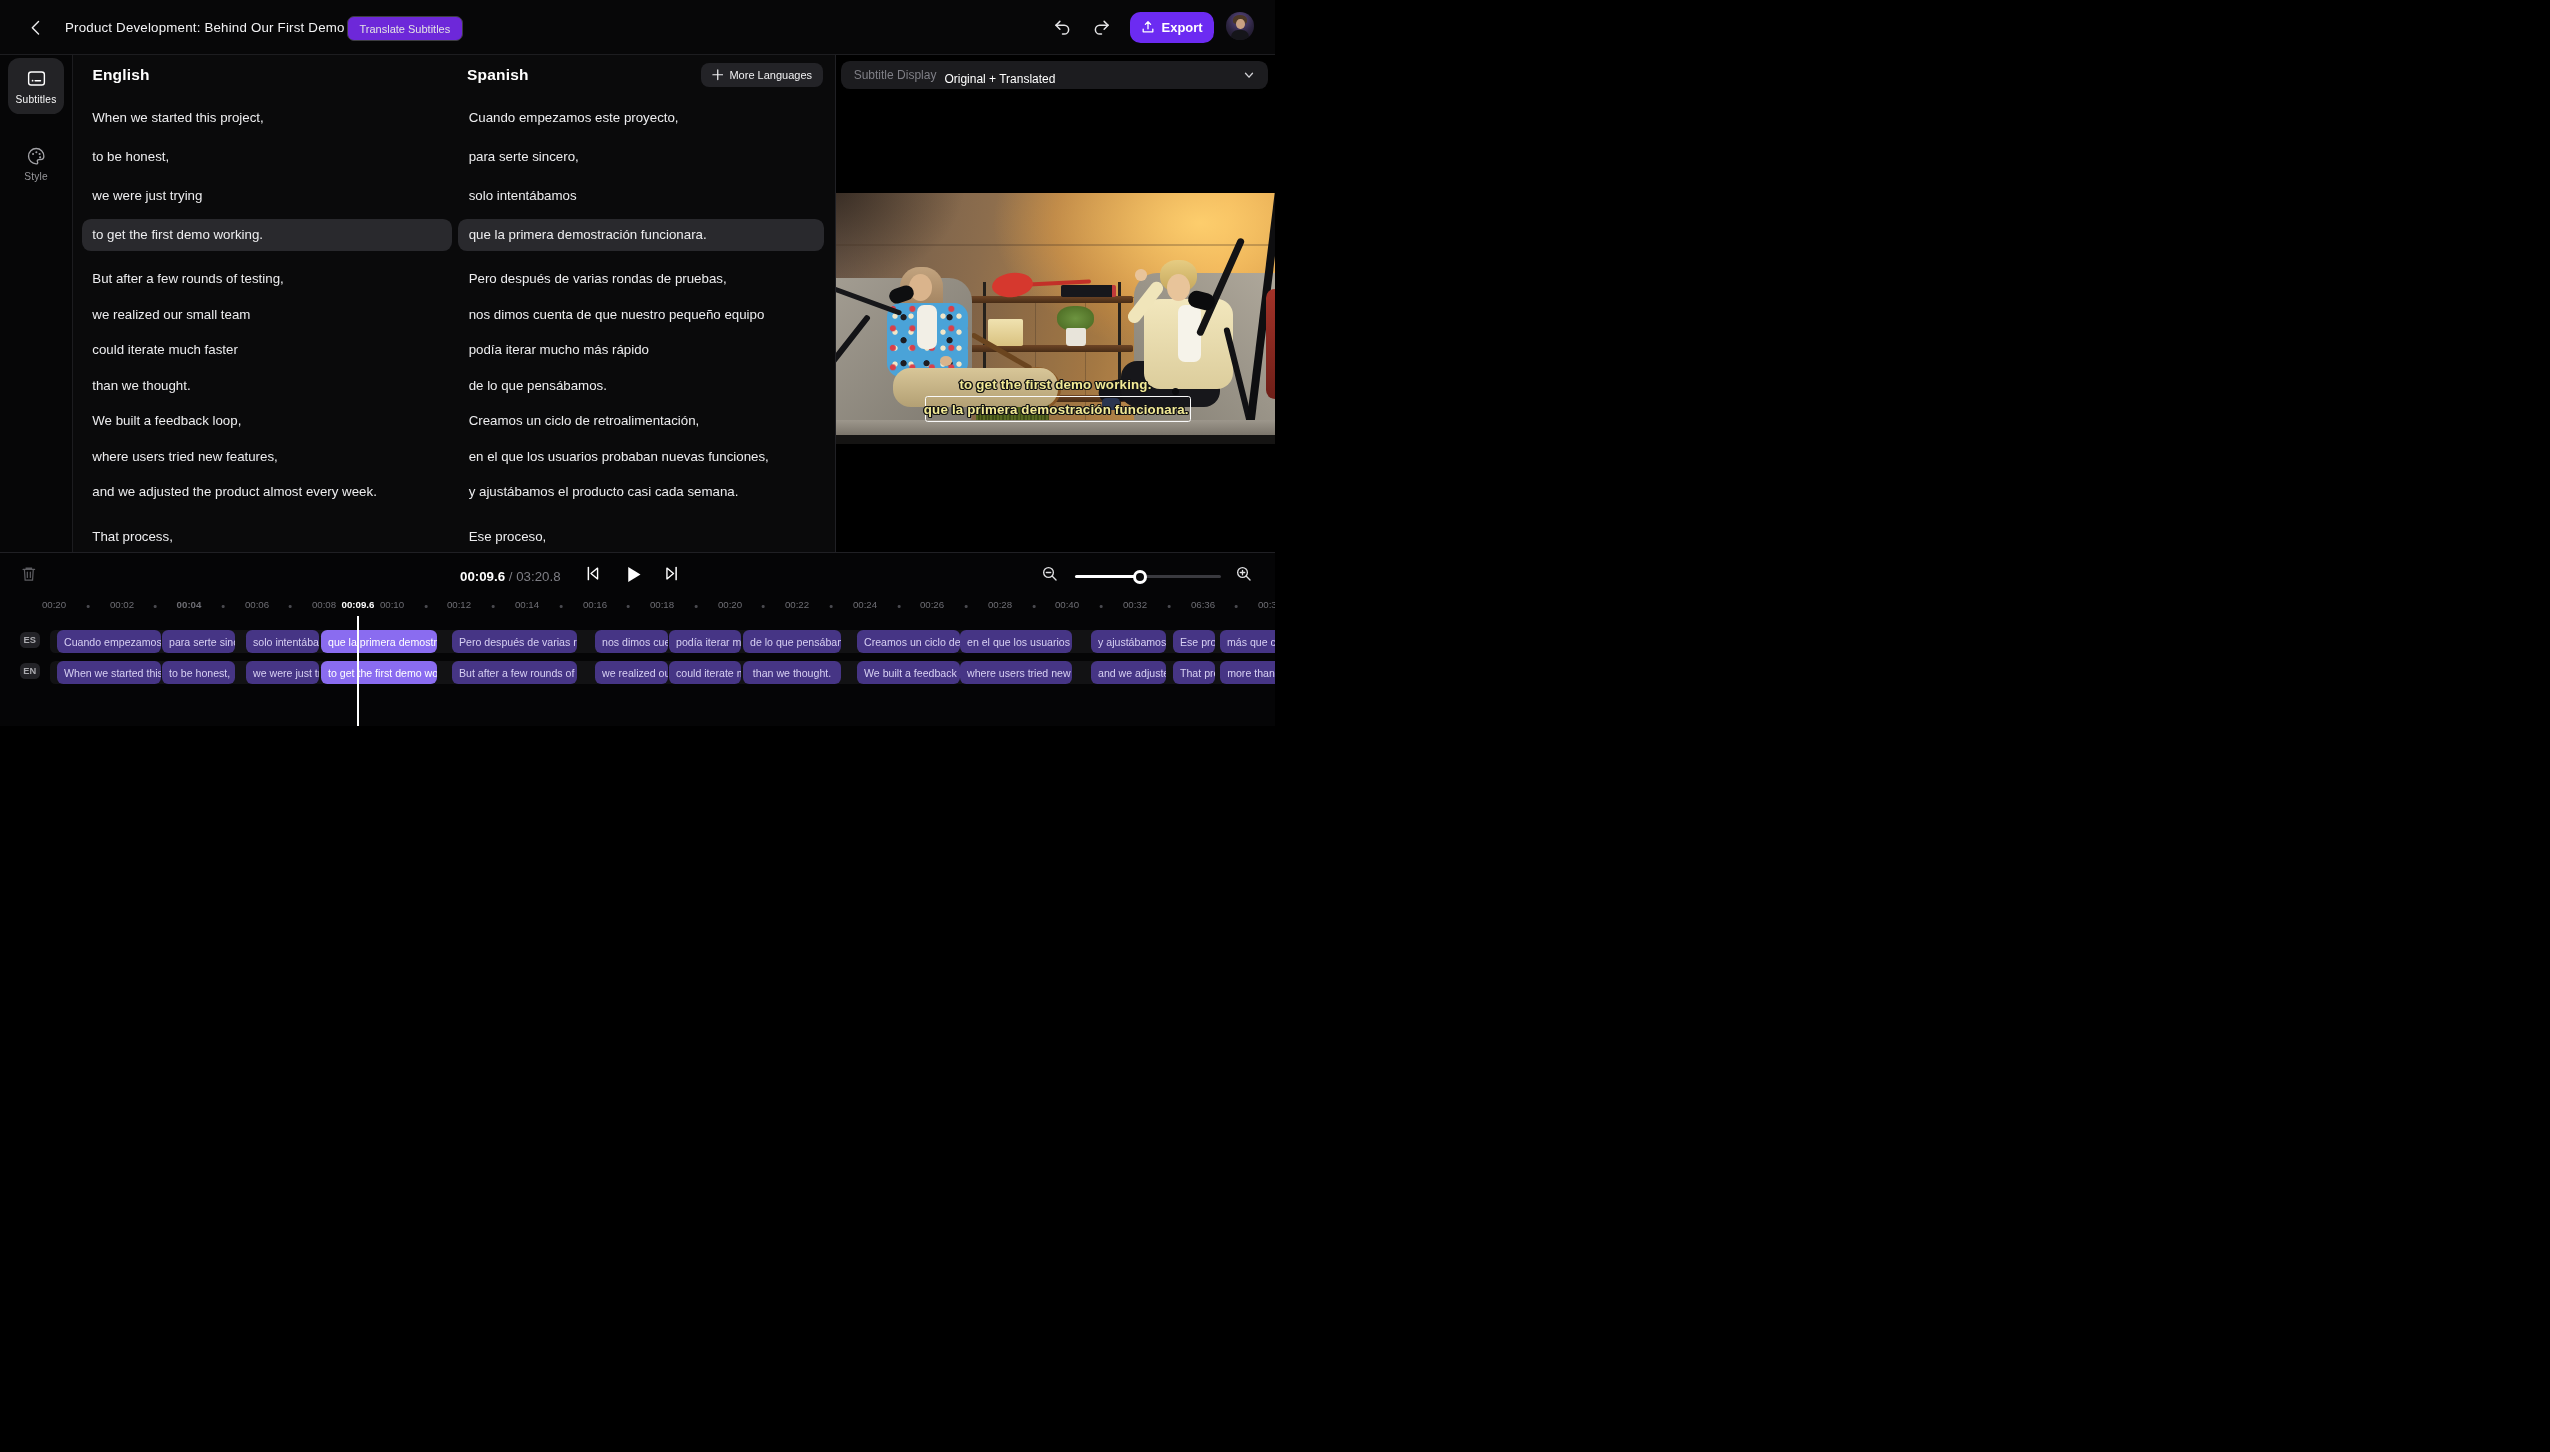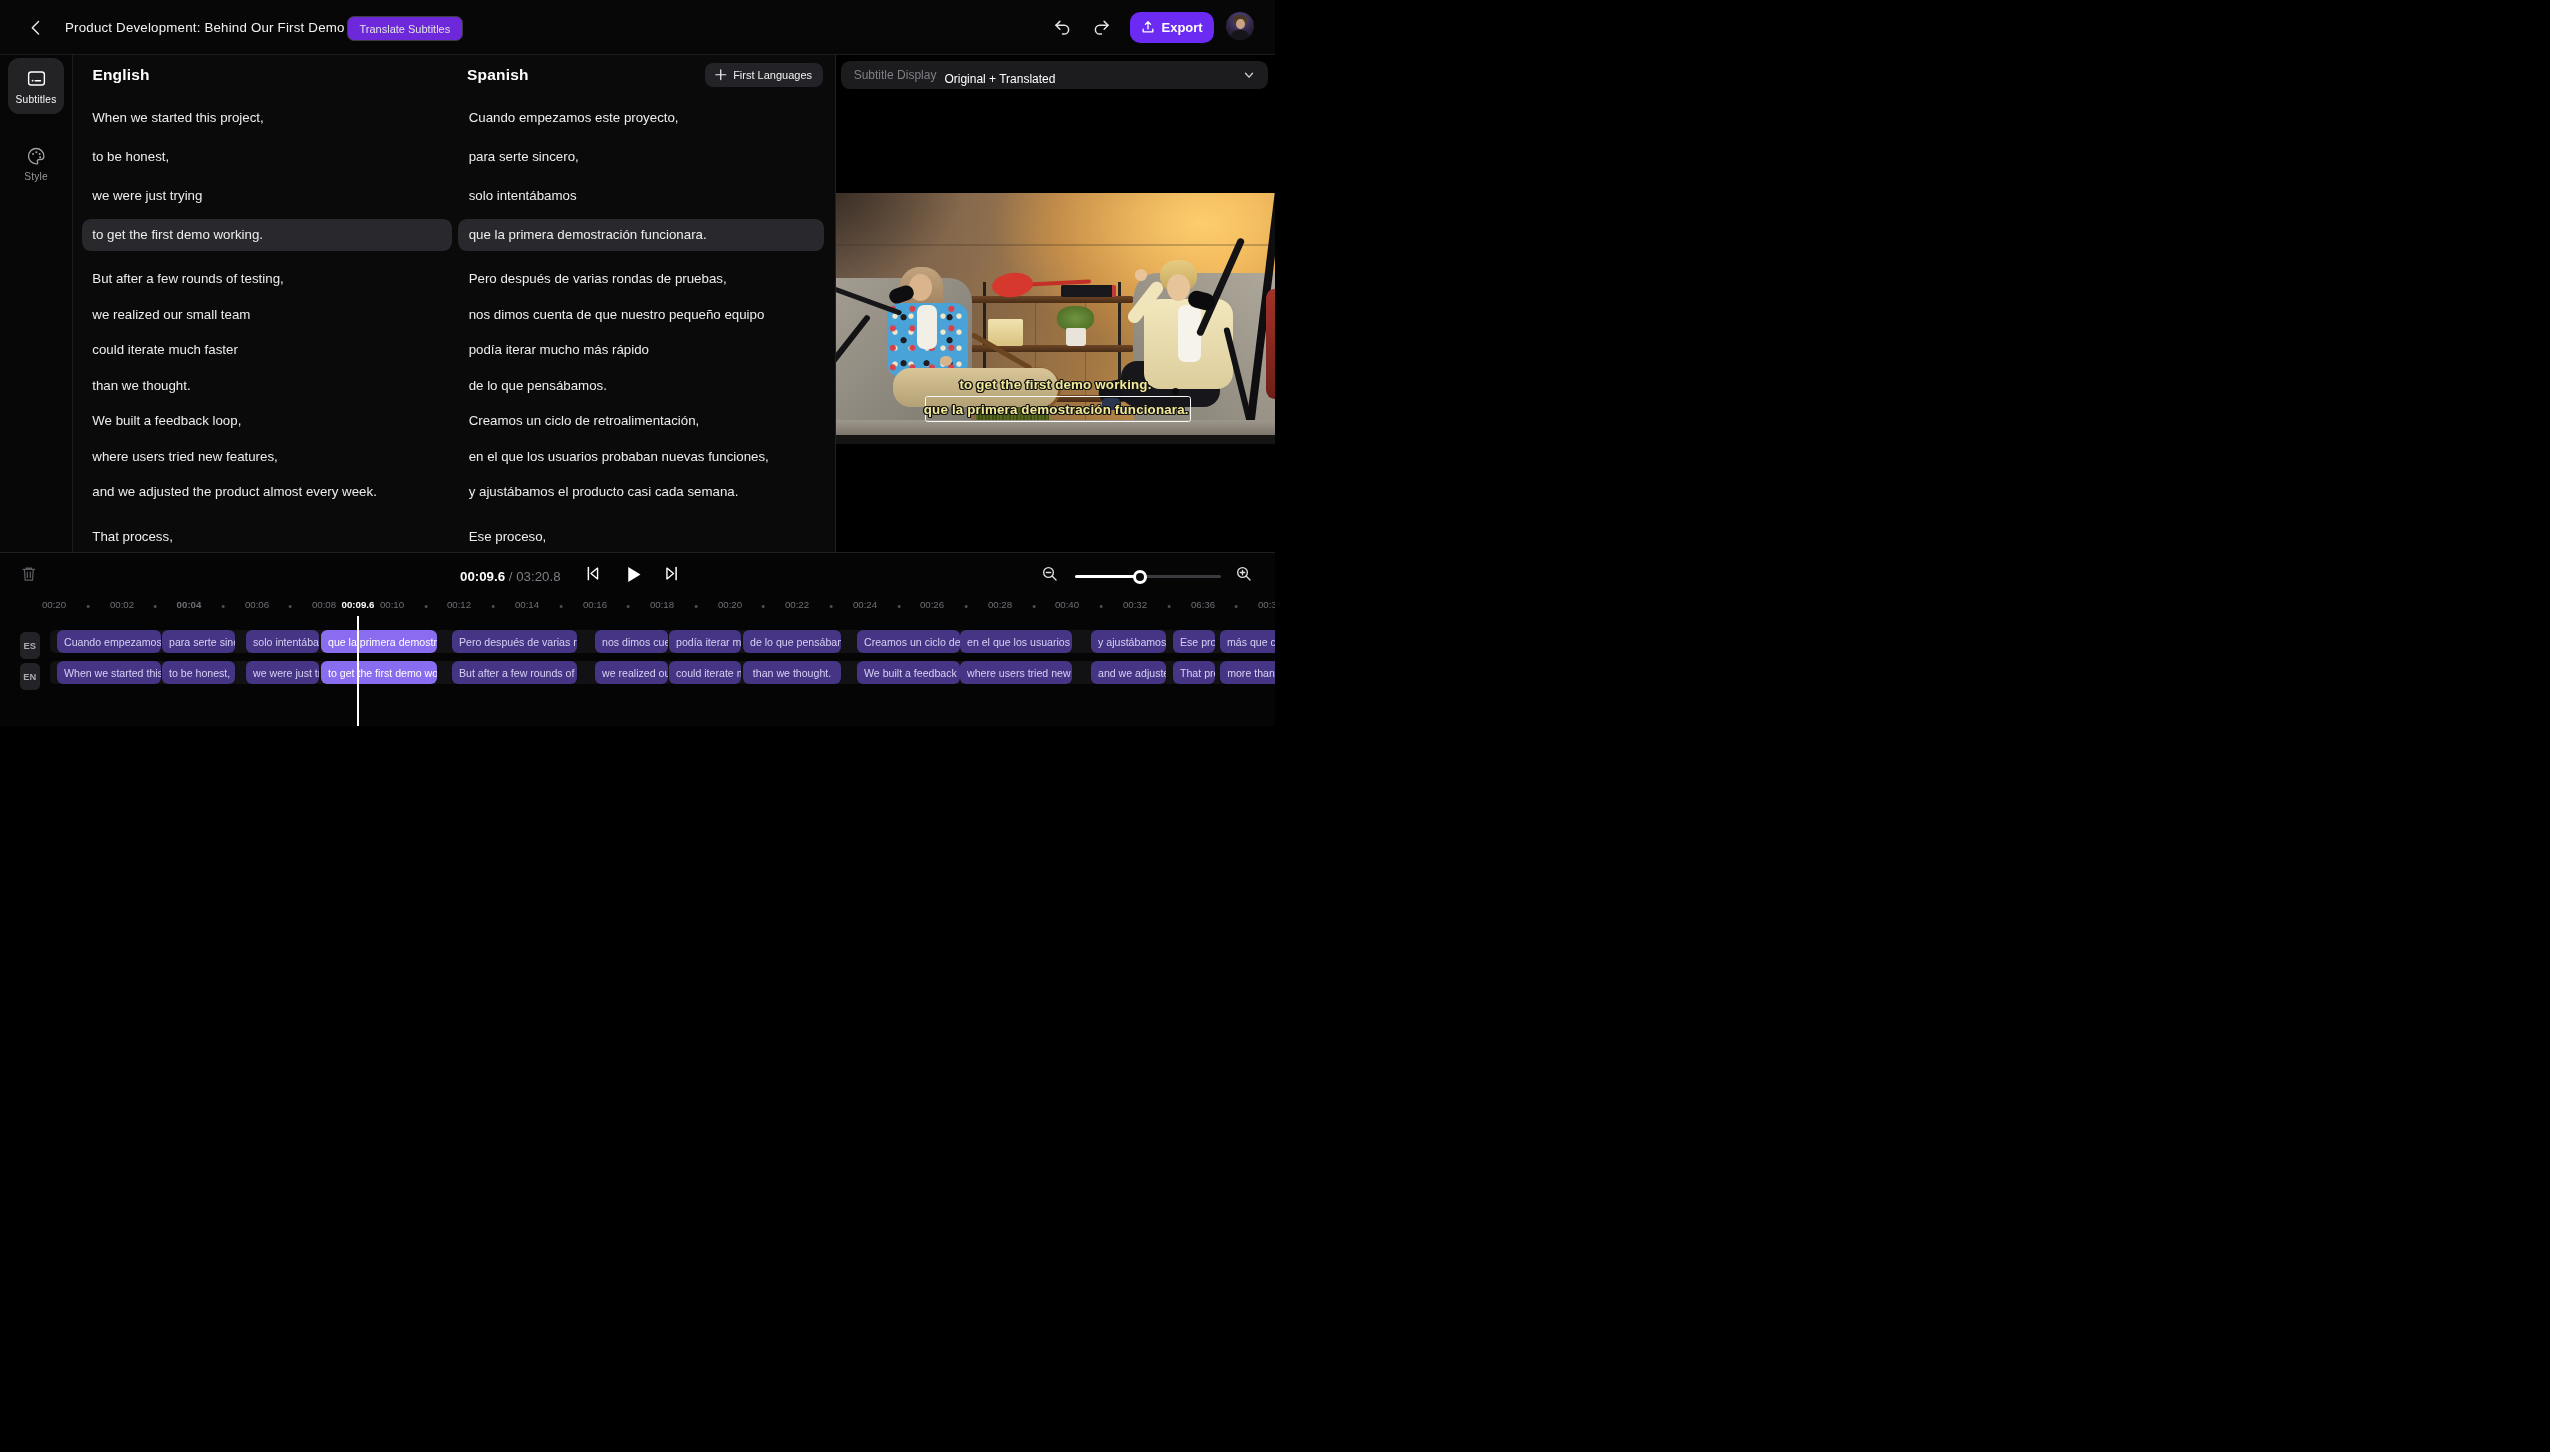--- a/index.html
+++ b/index.html
@@ -125,21 +125,21 @@
   .zslider{position:relative;width:146px;height:12.4px;cursor:pointer;}
   .zslider .track{position:absolute;left:0;right:0;top:5.3px;height:2.7px;border-radius:1.8px;background:#3a3a3f;}
   .zslider .fill{position:absolute;left:0;top:5.3px;height:2.7px;border-radius:1.8px;background:#fff;}
   .zslider .handle{position:absolute;top:0;width:8px;height:8px;border-radius:50%;background:#0b0b0c;border:3.1px solid #fff;}
   .ruler{position:absolute;left:0;top:44px;right:0;height:16px;}
   .tick{position:absolute;transform:translateX(-50%);font-size:9.7px;color:#6e6e74;top:1.8px;white-space:nowrap;}
   .tick.ph-label{color:#fff;font-weight:600;}
   .dot{position:absolute;width:2.7px;height:2.7px;border-radius:50%;background:#4a4a4f;top:8px;transform:translateX(-50%);}
   .track-row{position:absolute;left:50px;right:0;height:23px;background:#121214;border-radius:5.3px 0 0 5.3px;overflow:hidden;}
   .track-row.es{top:77px;} .track-row.en{top:108px;}
-  .t-badge{position:absolute;left:19.5px;width:20.4px;height:27px;border-radius:5.3px;background:#232327;color:#ababaf;
+  .t-badge{position:absolute;left:19.5px;width:20.4px;height:16px;border-radius:5.3px;background:#232327;color:#ababaf;
      font-size:9.3px;font-weight:700;display:flex;align-items:center;justify-content:center;}
   .t-badge.es{top:79px;} .t-badge.en{top:110px;}
   .blk{position:absolute;top:0;height:23px;border-radius:6.2px;background:#463585;display:flex;align-items:center;
      justify-content:safe center;padding:0 7px;box-sizing:border-box;overflow:hidden;cursor:pointer;}
   .blk span{font-size:10.6px;font-weight:500;color:#d7d0f3;white-space:nowrap;}
   .blk.active{background:#8a6cf0;}
   .blk.active span{color:#fff;}
   .playhead{position:absolute;left:357px;top:63px;bottom:0;width:1.8px;background:#fff;z-index:9;}
   svg{display:block;}
 </style>
@@ -203,21 +203,21 @@
     </div>
   </nav>
 
   <section class="subs-panel">
     <div class="col-header en">English</div>
     <div class="col-header es">Spanish</div>
     <div class="more-lang-btn">
       <svg width="11.5" height="11.5" viewBox="0 0 13 13">
           <path d="M6.5 1v11M1 6.5h11" stroke="#f0f0f2" stroke-width="1.4" stroke-linecap="round"></path>
         </svg>
-      <span>First Languages</span>
+      <span>More Languages</span>
     </div>
     <div class="rows" id="subtitle-rows">
         <div class="row wide">
           <div class="cell en">When we started this project,</div>
           <div class="cell es">Cuando empezamos este proyecto,</div>
         </div>
         <div class="row wide">
           <div class="cell en">to be honest,</div>
           <div class="cell es">para serte sincero,</div>
         </div>

